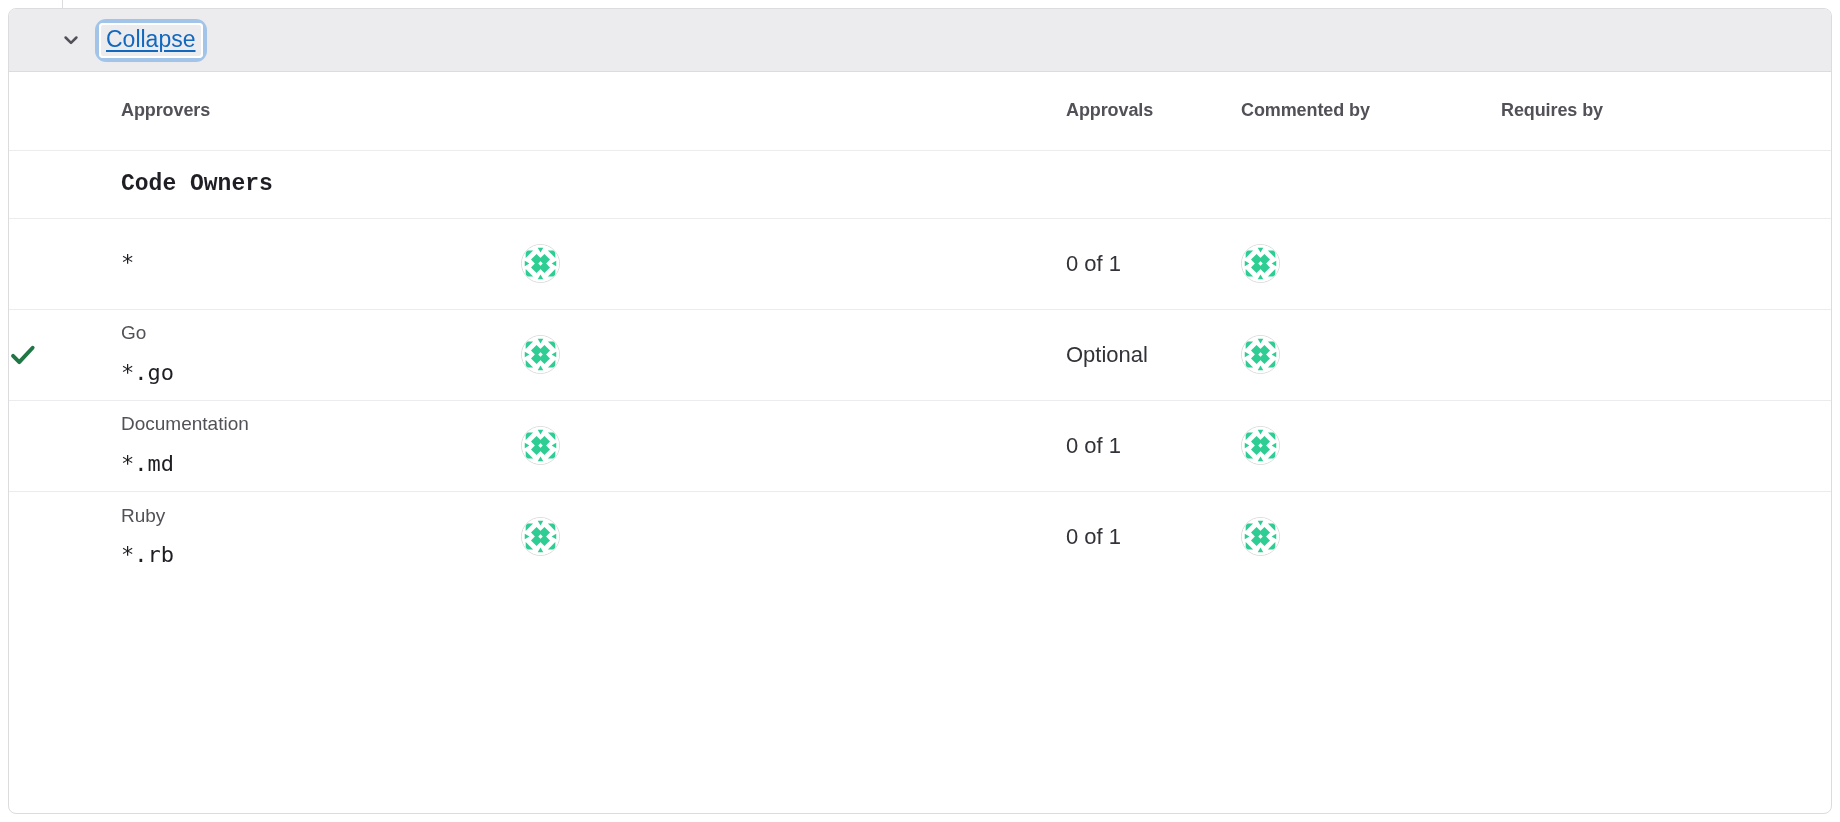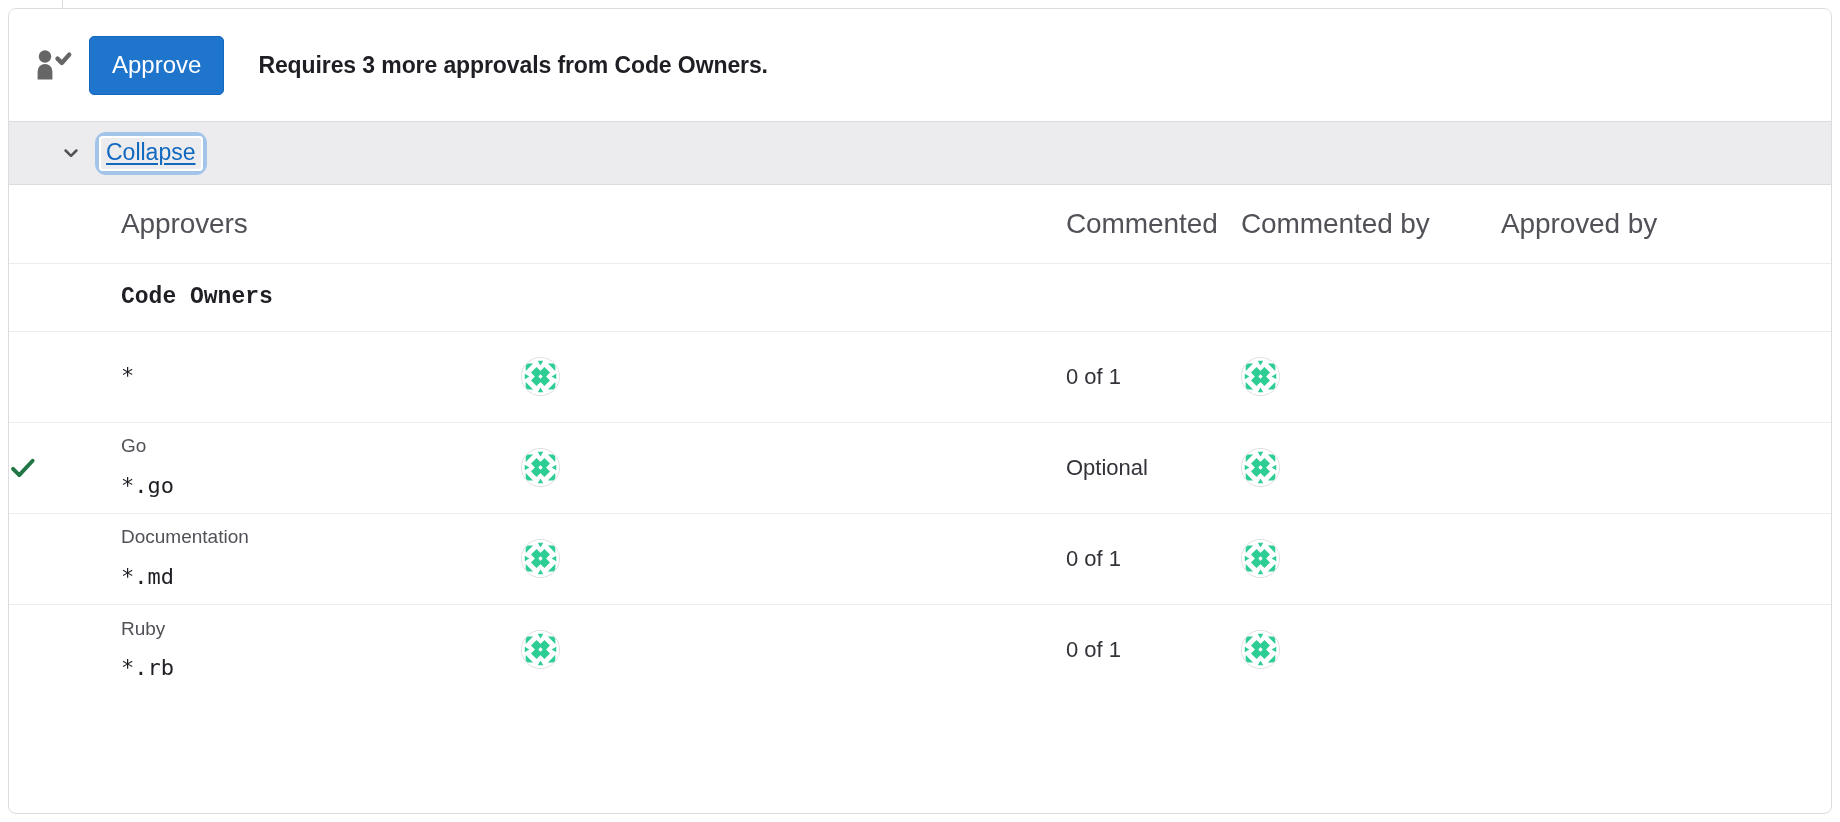--- a/index.html
+++ b/index.html
@@ -128,22 +128,22 @@
 
   col.c-check   { width: 112px; }
   col.c-name    { width: 400px; }
   col.c-avatars { width: 545px; }
   col.c-approvals { width: 175px; }
   col.c-commented { width: 260px; }
   col.c-approved  { width: 330px; }
 
   thead th {
     height: 78px;
-    font-size: 28px;
-    font-weight: 400;
+    font-size: 18px;
+    font-weight: 700;
     color: #535158;
     letter-spacing: -0.1px;
   }
 
   tbody tr.section-row td {
     height: 68px;
     border-top: 1px solid #ececef;
     font-size: 23px;
     font-weight: 700;
     color: #1f1e24;
@@ -191,31 +191,20 @@
   .avatars-cell { padding-left: 0; }
   .avatars-inner { display: flex; align-items: center; }
 </style>
 </head>
 <body>
 
 <div class="thread-stub"></div>
 
 <div class="card">
 
-  <div class="action-bar">
-    <span class="approve-icon">
-      <svg viewBox="0 0 44 34" width="44" height="34" aria-hidden="true">
-        <circle cx="14" cy="8.5" r="6.2" fill="#666"></circle>
-        <path d="M6.6 31.5v-8.2a7.4 7.4 0 0 1 7.4-7.4 7.4 7.4 0 0 1 7.4 7.4v8.2z" fill="#666"></path>
-        <path d="M26.5 10.6l4.3 4.4 7.4-8.4" fill="none" stroke="#666" stroke-width="4.4" stroke-linecap="round" stroke-linejoin="round"></path>
-      </svg>
-    </span>
-    <button class="approve-btn">Approve</button>
-    <span class="requires-text">Requires 3 more approvals from Code Owners.</span>
-  </div>
 
   <div class="collapse-bar">
     <button class="chevron-btn">
       <svg viewBox="0 0 16 16" width="18" height="18" aria-hidden="true">
         <path d="M3.2 5.8l4.8 4.7 4.8-4.7" fill="none" stroke="currentColor" stroke-width="2.3" stroke-linecap="round" stroke-linejoin="round"></path>
       </svg>
     </button>
     <span class="collapse-link-wrap">
       <a class="collapse-link" href="#">Collapse</a>
     </span>
@@ -228,23 +217,23 @@
         <col class="c-avatars">
       <col class="c-approvals">
         <col class="c-commented">
         <col class="c-approved">
     </colgroup>
     <thead>
       <tr>
         <th></th>
         <th>Approvers</th>
         <th></th>
-        <th>Commented</th>
+        <th>Approvals</th>
         <th>Commented by</th>
-        <th>Approved by</th>
+        <th>Requires by</th>
       </tr>
     </thead>
     <tbody id="tbody">
       <tr class="section-row">
         <td></td>
         <td colspan="5">Code Owners</td>
       </tr>
     <tr class="rule-row">
           <td class="check-cell"></td>
           <td>

